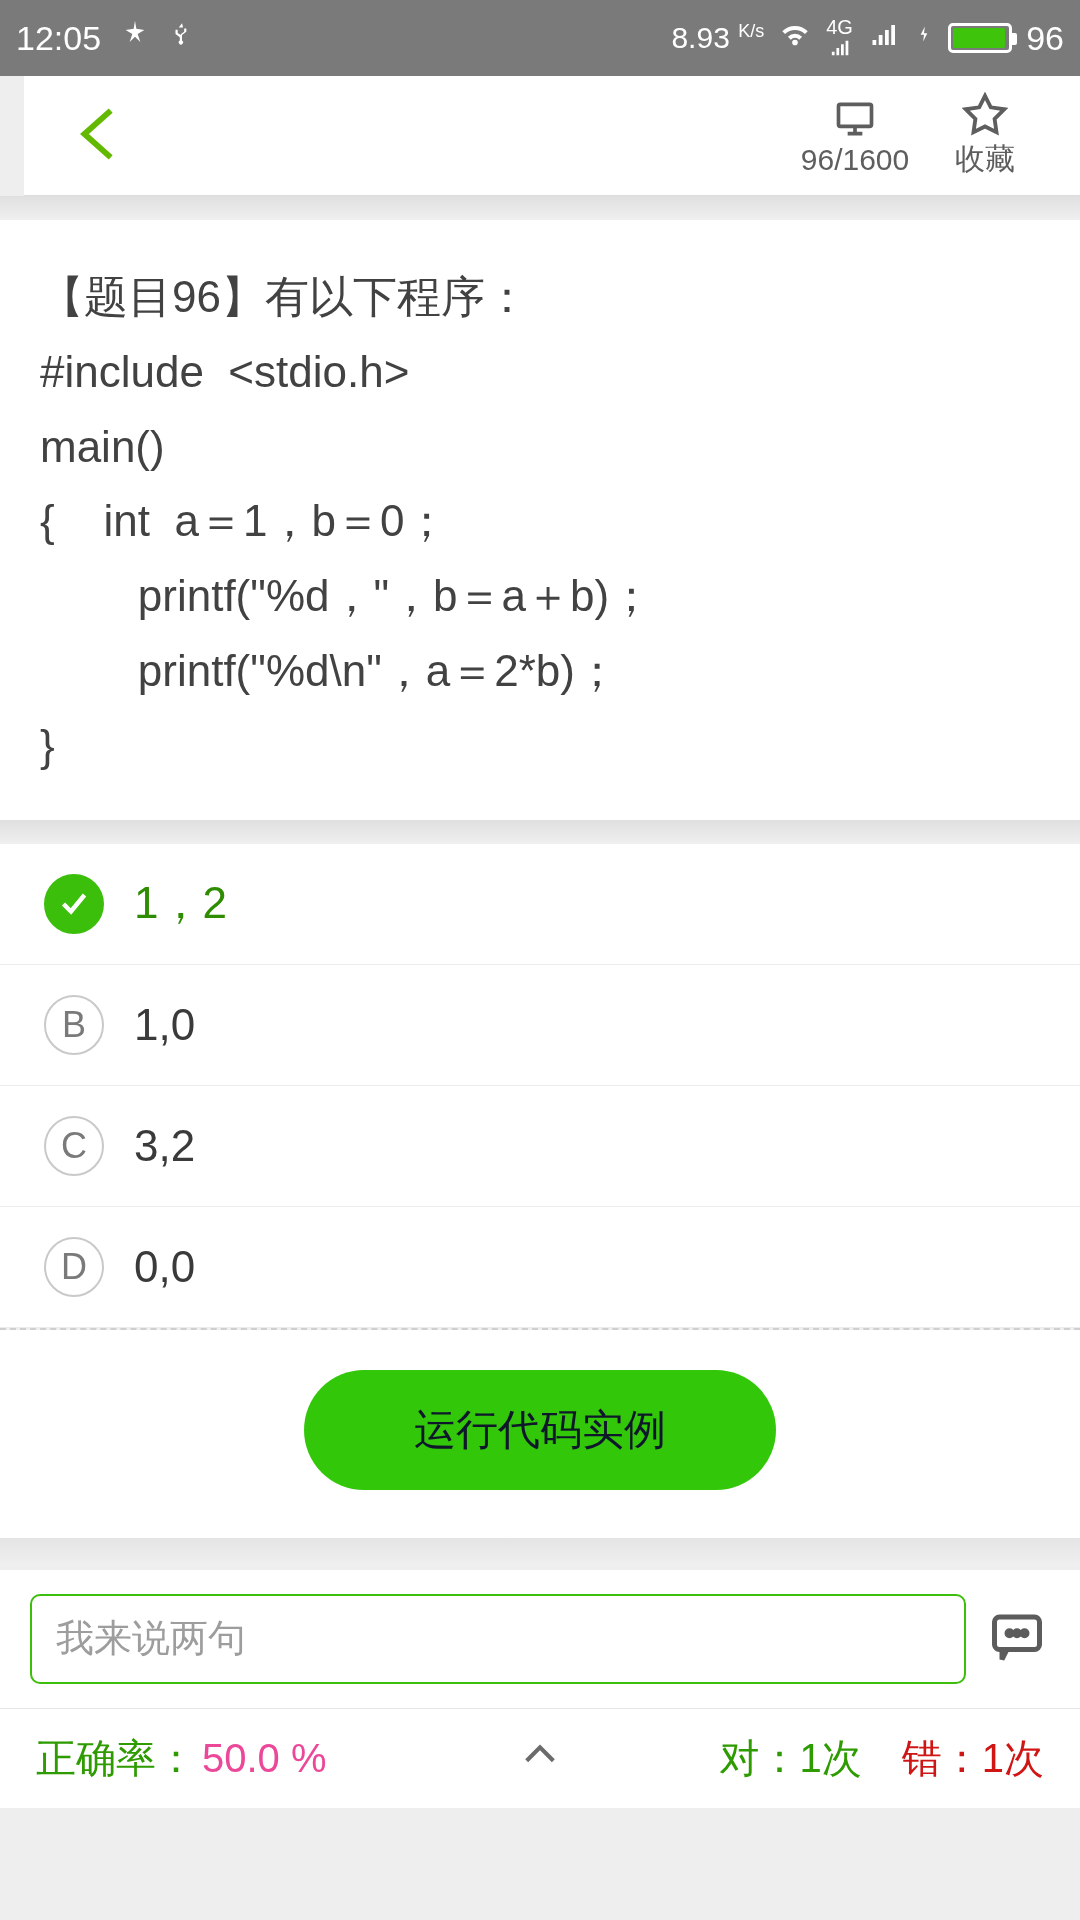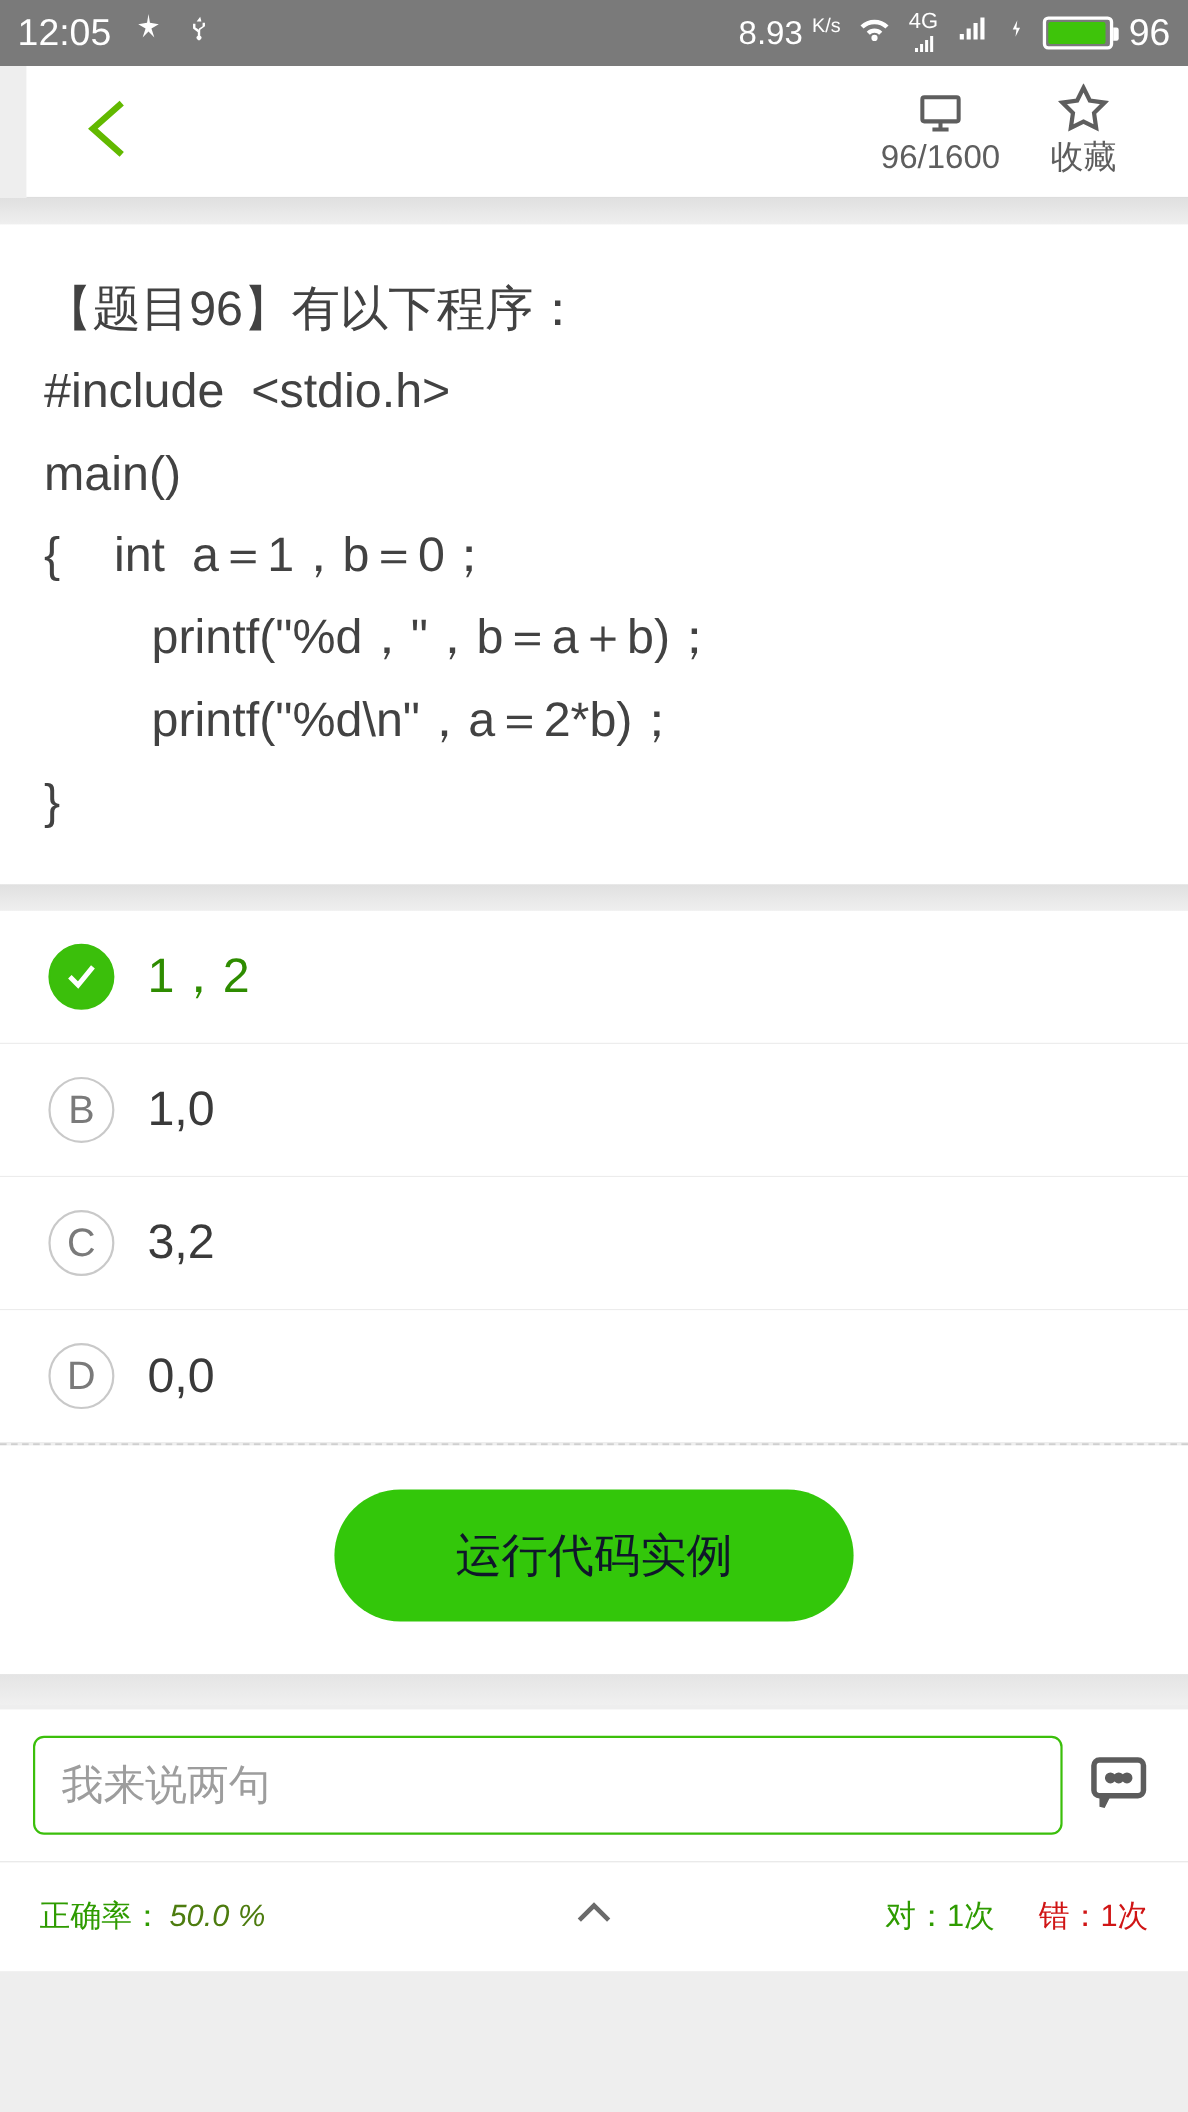--- a/index.html
+++ b/index.html
@@ -6,21 +6,21 @@
   body {
     width: 1080px;
     height: 1920px;
     font-family: -apple-system, "Helvetica Neue", Arial, sans-serif;
     background: #eeeeee;
     overflow: hidden;
   }
 
   
   .status-bar {
-    height: 60px;
+    height: 76px;
     background: #7a7a7a;
     color: #fff;
     display: flex;
     align-items: center;
     padding: 0 16px;
     font-size: 34px;
     font-weight: 500;
   }
   .status-left { display: flex; align-items: center; gap: 18px; }
   .status-right { margin-left: auto; display: flex; align-items: center; gap: 14px; }
@@ -120,26 +120,26 @@
     background:#fff;
   }
   .chat-icon { color:#5c5c5c; }
 
   
   .bottom-bar {
     background:#fff;
     height:100px;
     display:flex; align-items:center;
     padding:0 36px;
-    font-size:28px;
+    font-size:40px;
     border-top:1px solid #e5e5e5;
     position:relative;
   }
   .bottom-bar .rate-label { color:#2e9b00; }
-  .bottom-bar .rate-value { color:#4d7c0f; margin-left:6px;font-style:italic; }
+  .bottom-bar .rate-value { color:#ec4899; margin-left:6px; }
   .bottom-bar .chevron {
     position:absolute; left:50%; transform:translateX(-50%); color:#6b6b6b;
   }
   .bottom-right { margin-left:auto; display:flex; gap:40px; }
   .green { color:#2e9b00; }
   .red { color:#d01515; }
 
   .thin-gap { height: 28px; background:linear-gradient(#e4e4e4,#f0f0f0); }
 </style>
 </head>

